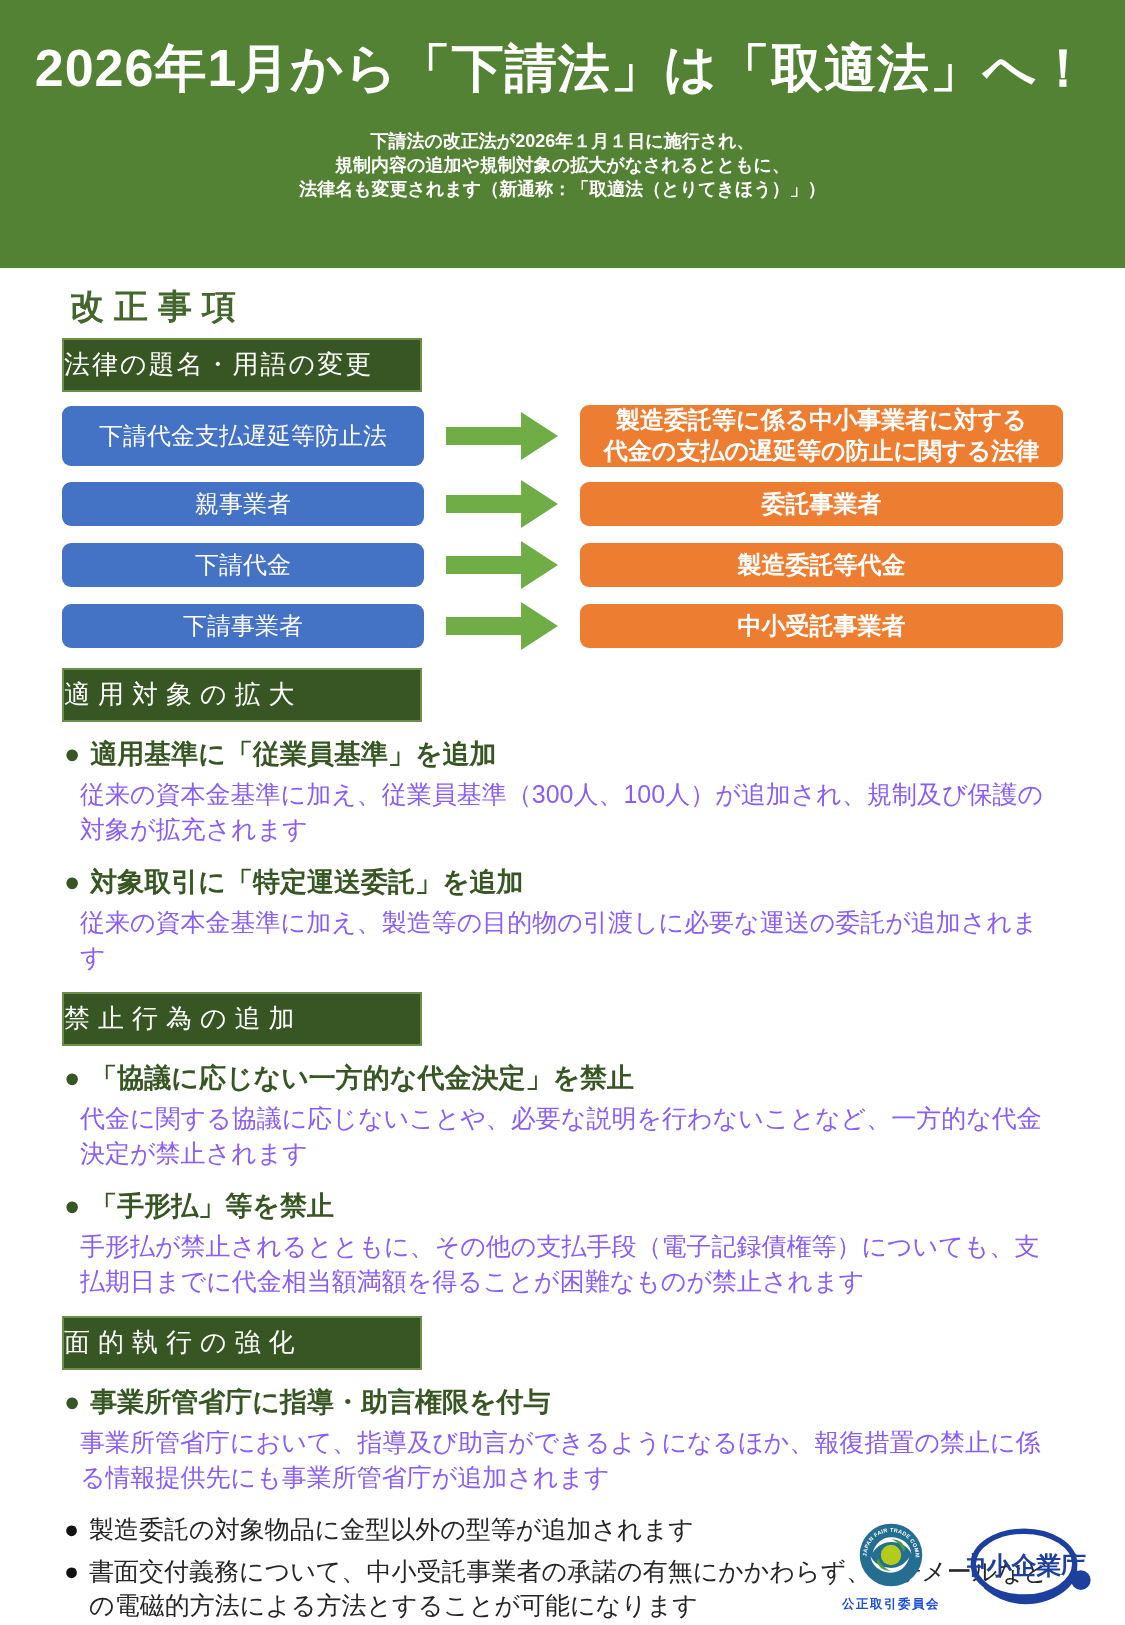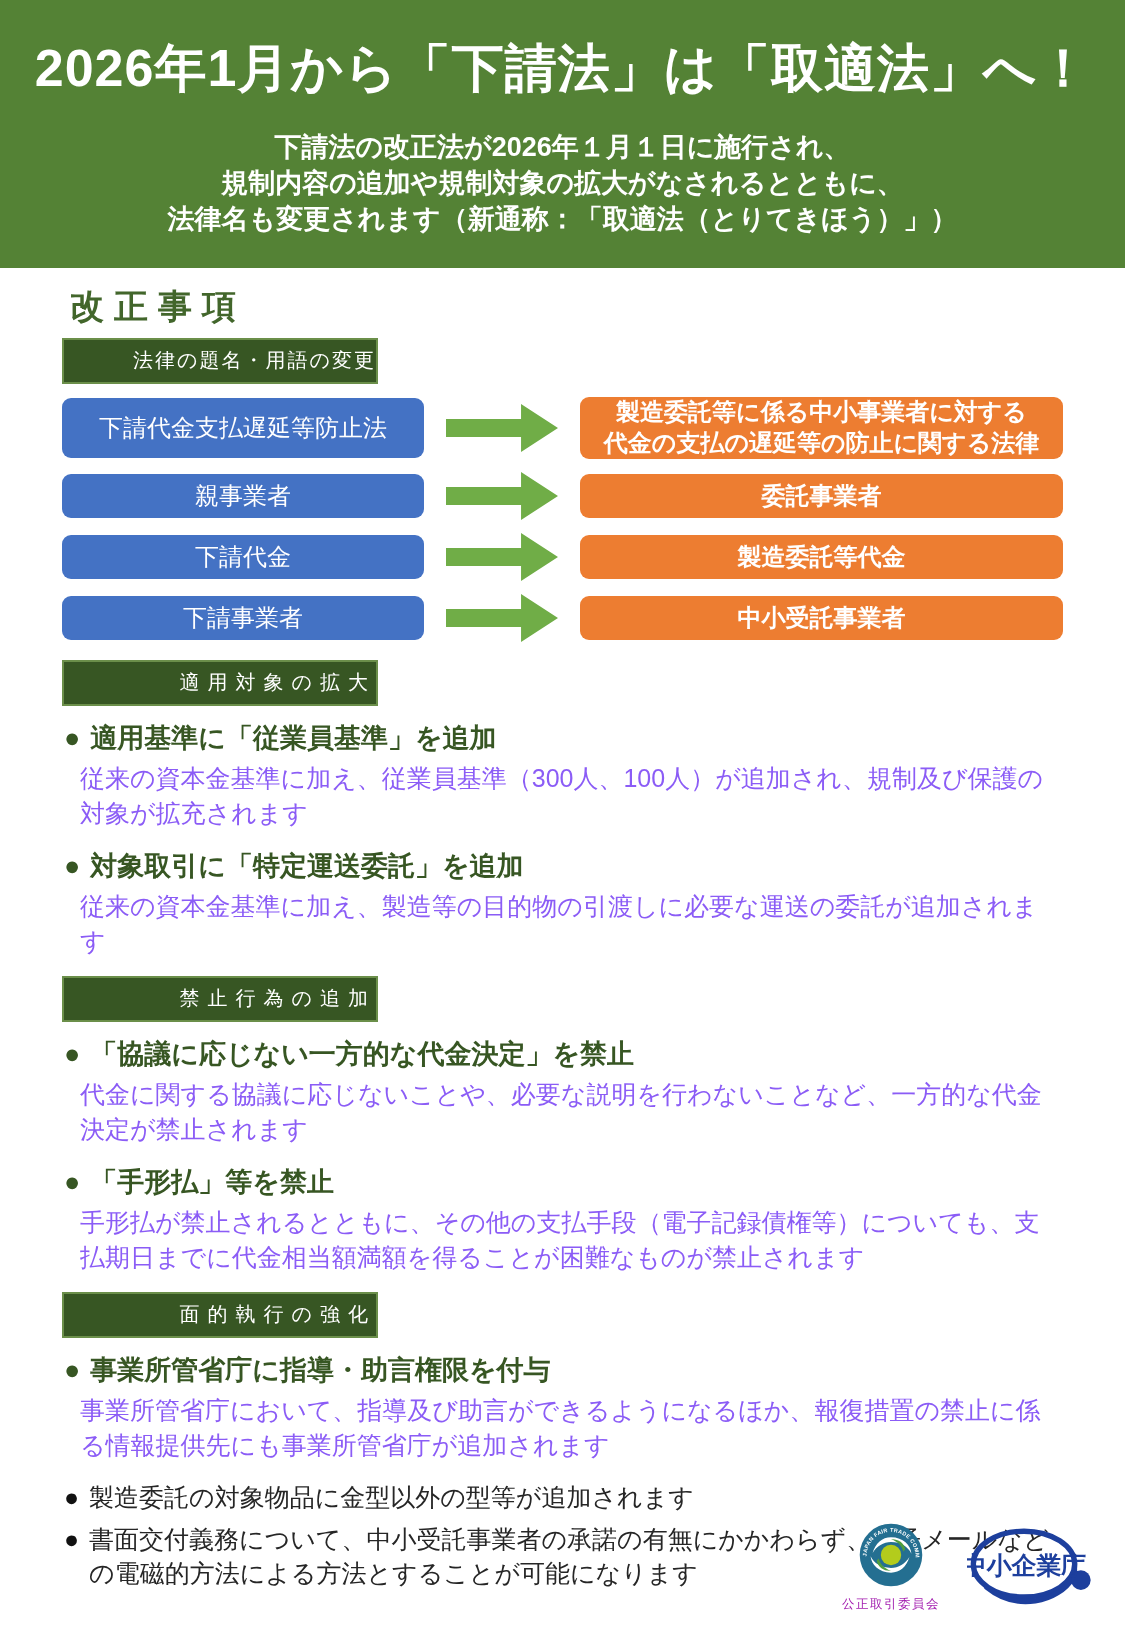--- a/index.html
+++ b/index.html
@@ -20,41 +20,41 @@
     height:268px;
   }
   .band-title {
     font-size:52px;
     font-weight:bold;
     letter-spacing:1px;
     white-space:nowrap;
   }
   .band-sub {
     margin-top:26px;
-    font-size:27px;
+    font-size:18px;
     font-weight:bold;
     line-height:1.33;
   }
   
   .main { padding:0 62px; }
   .page-title {
     margin:16px 0 6px 8px;
     font-size:34px;
     font-weight:bold;
     letter-spacing:10px;
     color:#42662b;
   }
   .sec-header {
-    width:316px;
+    width:360px;
     box-sizing:border-box;
     background:#375623;
     border:2px solid #6b8f4a;
     color:#fff;
-    text-align:right;
-    font-size:20px;
+    text-align:left;
+    font-size:26px;
     letter-spacing:8px;
     padding:7px 0 8px;
     margin-top:18px;
   }
   .sec-header.tight { letter-spacing:2px; }
   .sec-header.first { margin-top:8px; }
   
   .map-row { display:flex; align-items:center; margin-top:13px; }
   .old-box {
     width:362px; min-height:44px;
@@ -112,22 +112,22 @@
   .logos {
     position:absolute;
     right:28px; bottom:12px;
     display:flex; align-items:flex-end; gap:26px;
   }
   .jftc { width:100px; text-align:center; }
   .jftc-caption {
     margin-top:3px;
     font-size:12.5px;
     letter-spacing:1.5px;
-    font-weight:normal;
-    color:#a21caf;
+    font-weight:bold;
+    color:#1d4ed8;
     white-space:nowrap;
   }
   .sme svg { display:block; }
 </style>
 </head>
 <body>
 
 <div class="band">
   <div class="band-title">2026年1月から「下請法」は「取適法」へ！</div>
   <div class="band-sub">

